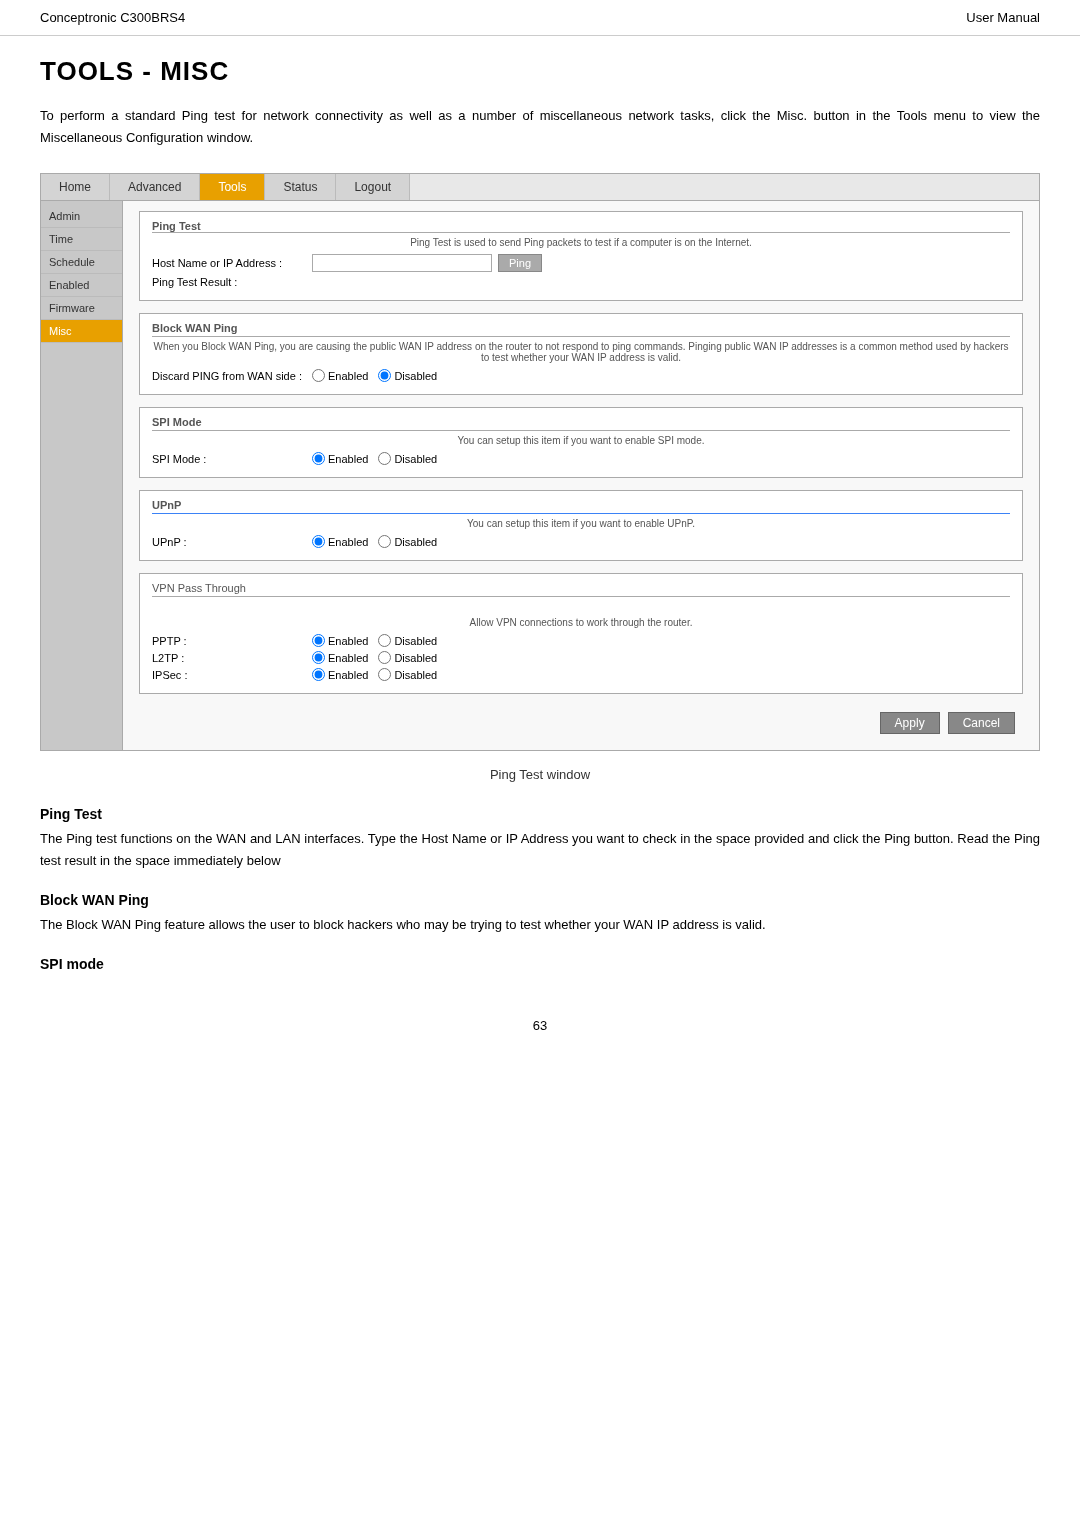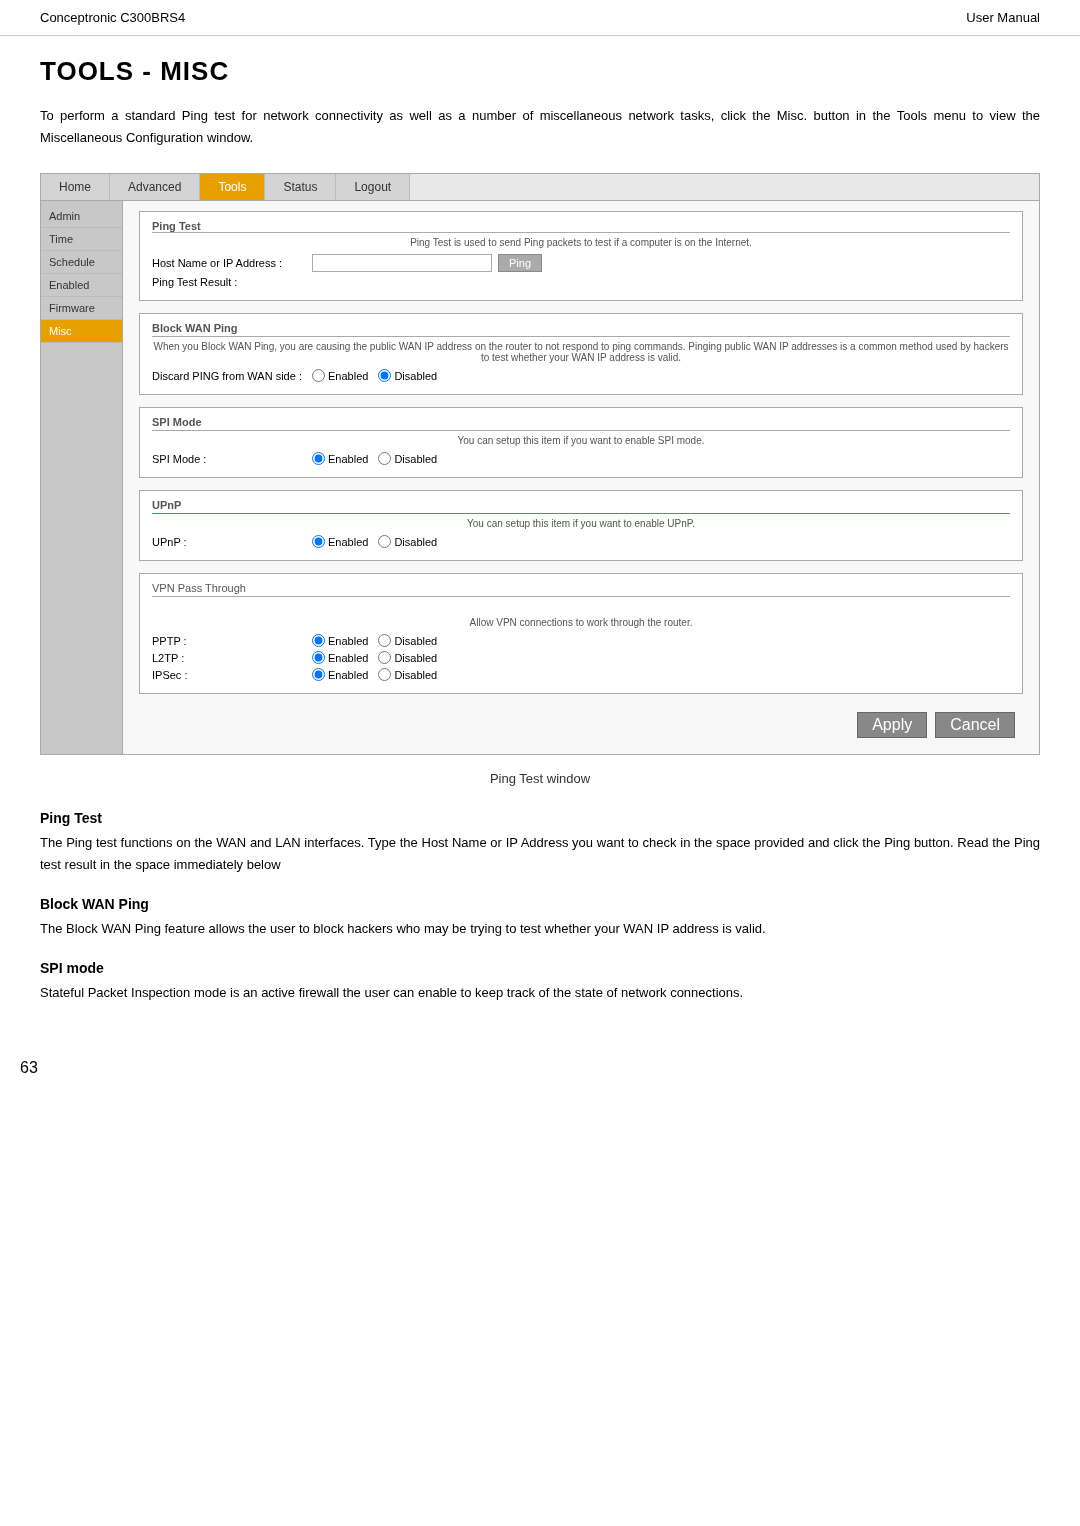--- a/index.html
+++ b/index.html
@@ -135,21 +135,21 @@
     .footer-btns {
       display: flex;
       justify-content: flex-end;
       gap: 8px;
       padding: 6px 8px;
     }
     .footer-btn {
       background: #888;
       border: 1px solid #666;
       padding: 3px 14px;
-      font-size: 16px;
+      font-size: 12px;
       cursor: pointer;
       color: #fff;
     }
     .caption {
       text-align: center;
       font-size: 13px;
       margin-bottom: 24px;
       color: #333;
     }
     .section-heading {
@@ -158,23 +158,23 @@
       margin-top: 20px;
       margin-bottom: 6px;
     }
     .body-text {
       font-size: 13px;
       line-height: 1.7;
       text-align: justify;
       margin-bottom: 14px;
     }
     .page-number {
-      text-align: left;
+      text-align: center;
       padding: 20px;
-      font-size: 16px;
+      font-size: 13px;
     }
   </style>
 </head>
 <body>
 
 <div class="page-header">
   <span>Conceptronic C300BRS4</span>
   <span>User Manual</span>
 </div>
 
@@ -349,18 +349,17 @@
     <p class="body-text">The Ping test functions on the WAN and LAN interfaces. Type the Host Name or IP Address you want to check in the space provided and click the Ping button. Read the Ping test result in the space immediately below</p>
   </div>
 
   <div>
     <div class="section-heading">Block WAN Ping</div>
     <p class="body-text">The Block WAN Ping feature allows the user to block hackers who may be trying to test whether your WAN IP address is valid.</p>
   </div>
 
   <div>
     <div class="section-heading">SPI mode</div>
-    <p class="body-text">Stateful Packet Inspection mode is an active firewall the user can enable to keep track of the state of network connections.</p>
   </div>
 
 </div>
 
 <div class="page-number">63</div>
 
 </body></html>

